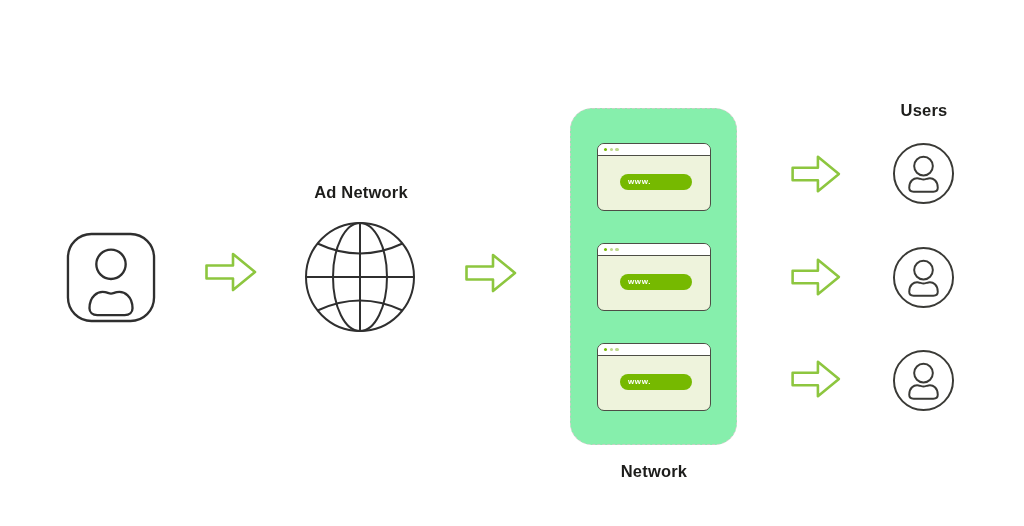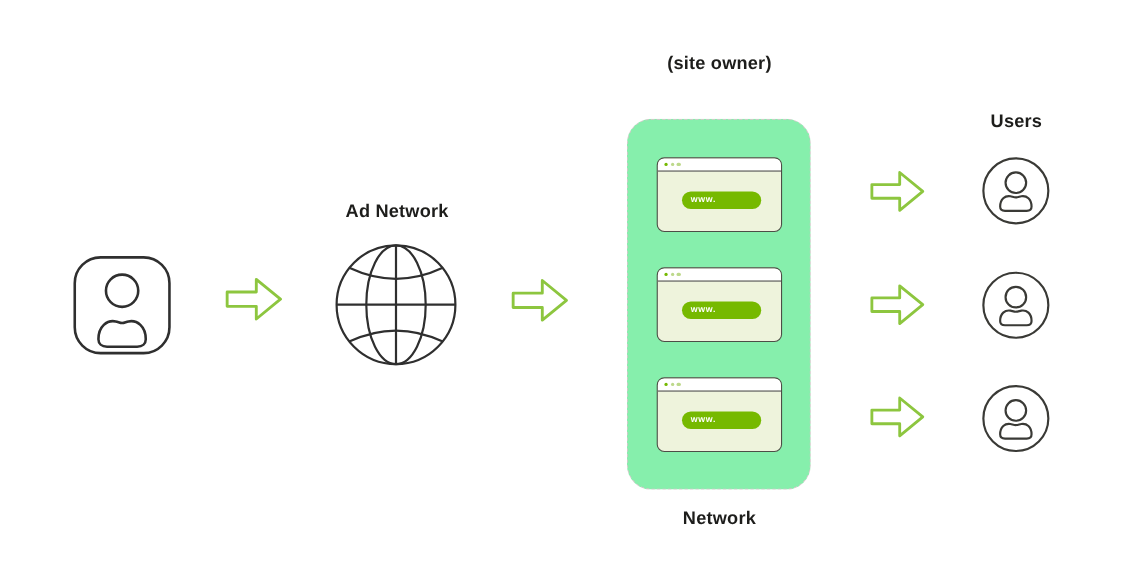--- a/index.html
+++ b/index.html
@@ -60,21 +60,20 @@
     </svg>
   </div>
 
   <div class="abs arrow" style="left:464px; top:251px;">
     <svg width="54" height="44" viewBox="0 0 54 44" fill="none">
       <path d="M2.5 15.5 H29 V4 L51 22 L29 40 V28.5 H2.5 Z" stroke="#8dc63f" stroke-width="2.6" stroke-linejoin="round"></path>
     </svg>
   </div>
 
   <div class="abs lbl" style="left:574px; top:46px; width:160px; line-height:24px;">
-    <div>(site owner)</div>
   </div>
 
   <div class="abs pub-panel">
 
     <div class="bwin" style="top:34px;">
       <div class="bar">
         <span class="dot dot1"></span>
         <span class="dot dot2"></span>
         <span class="dot dot3"></span>
       </div>

